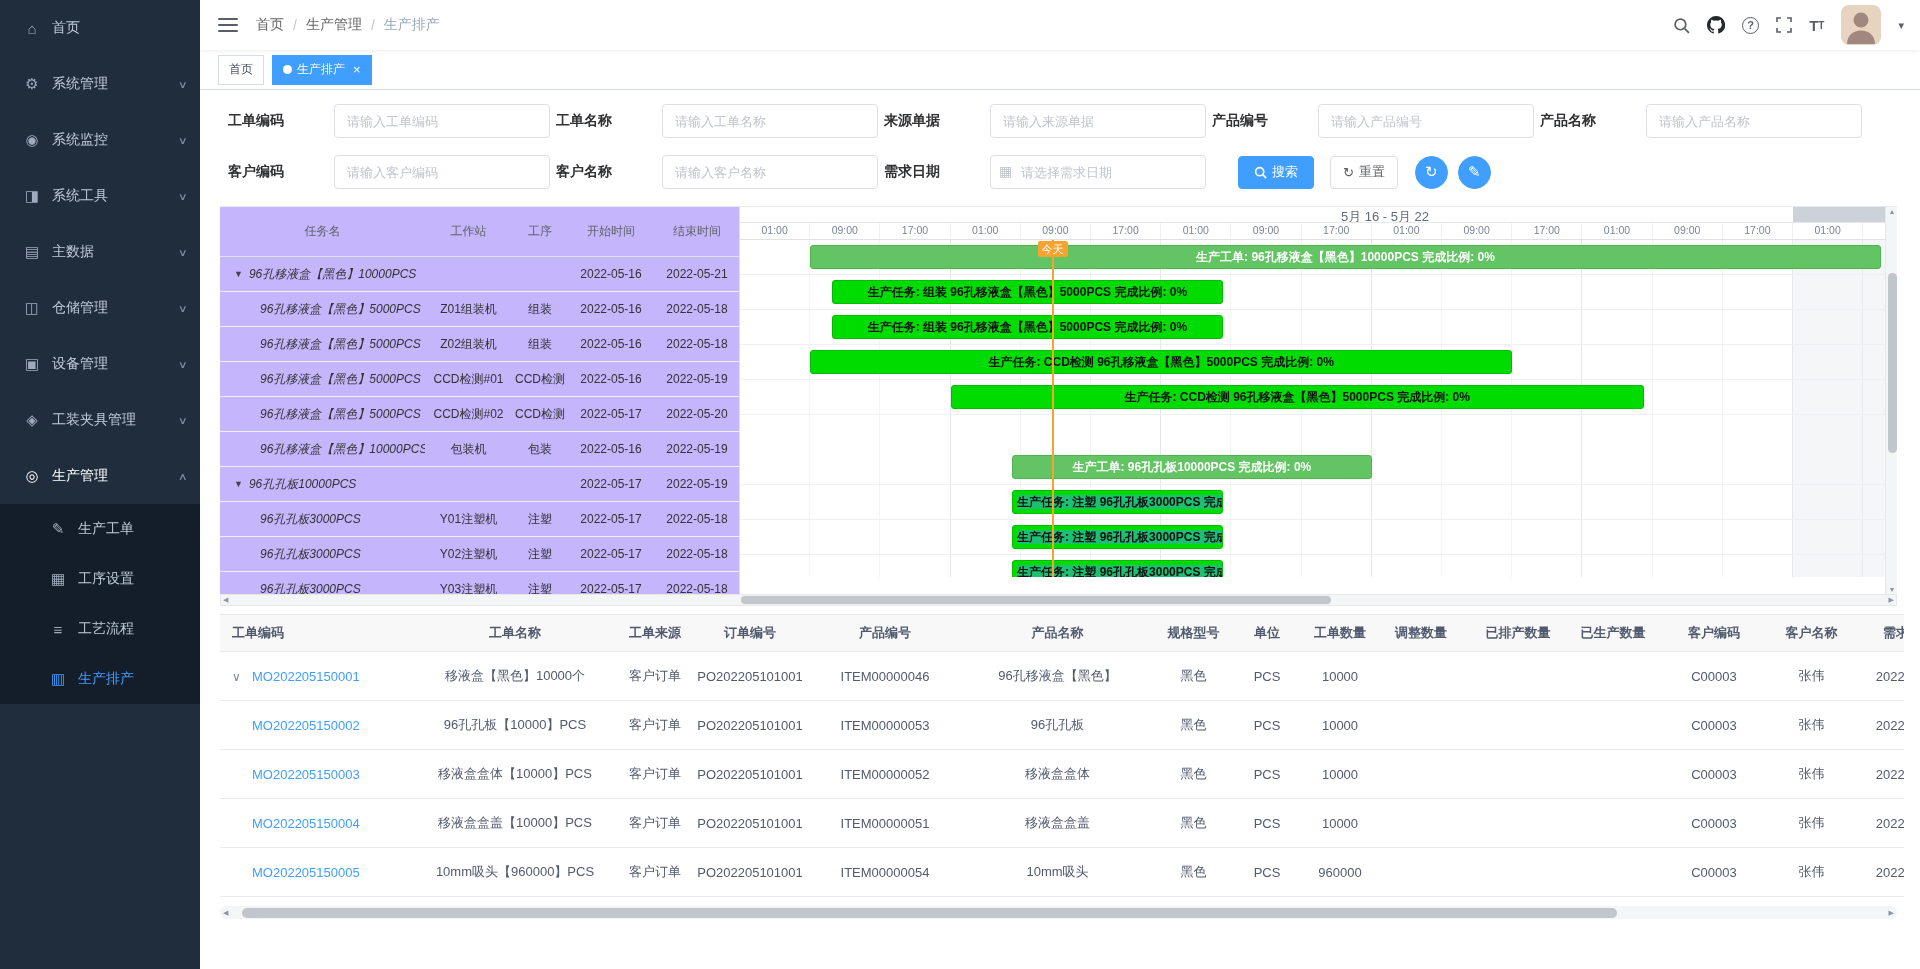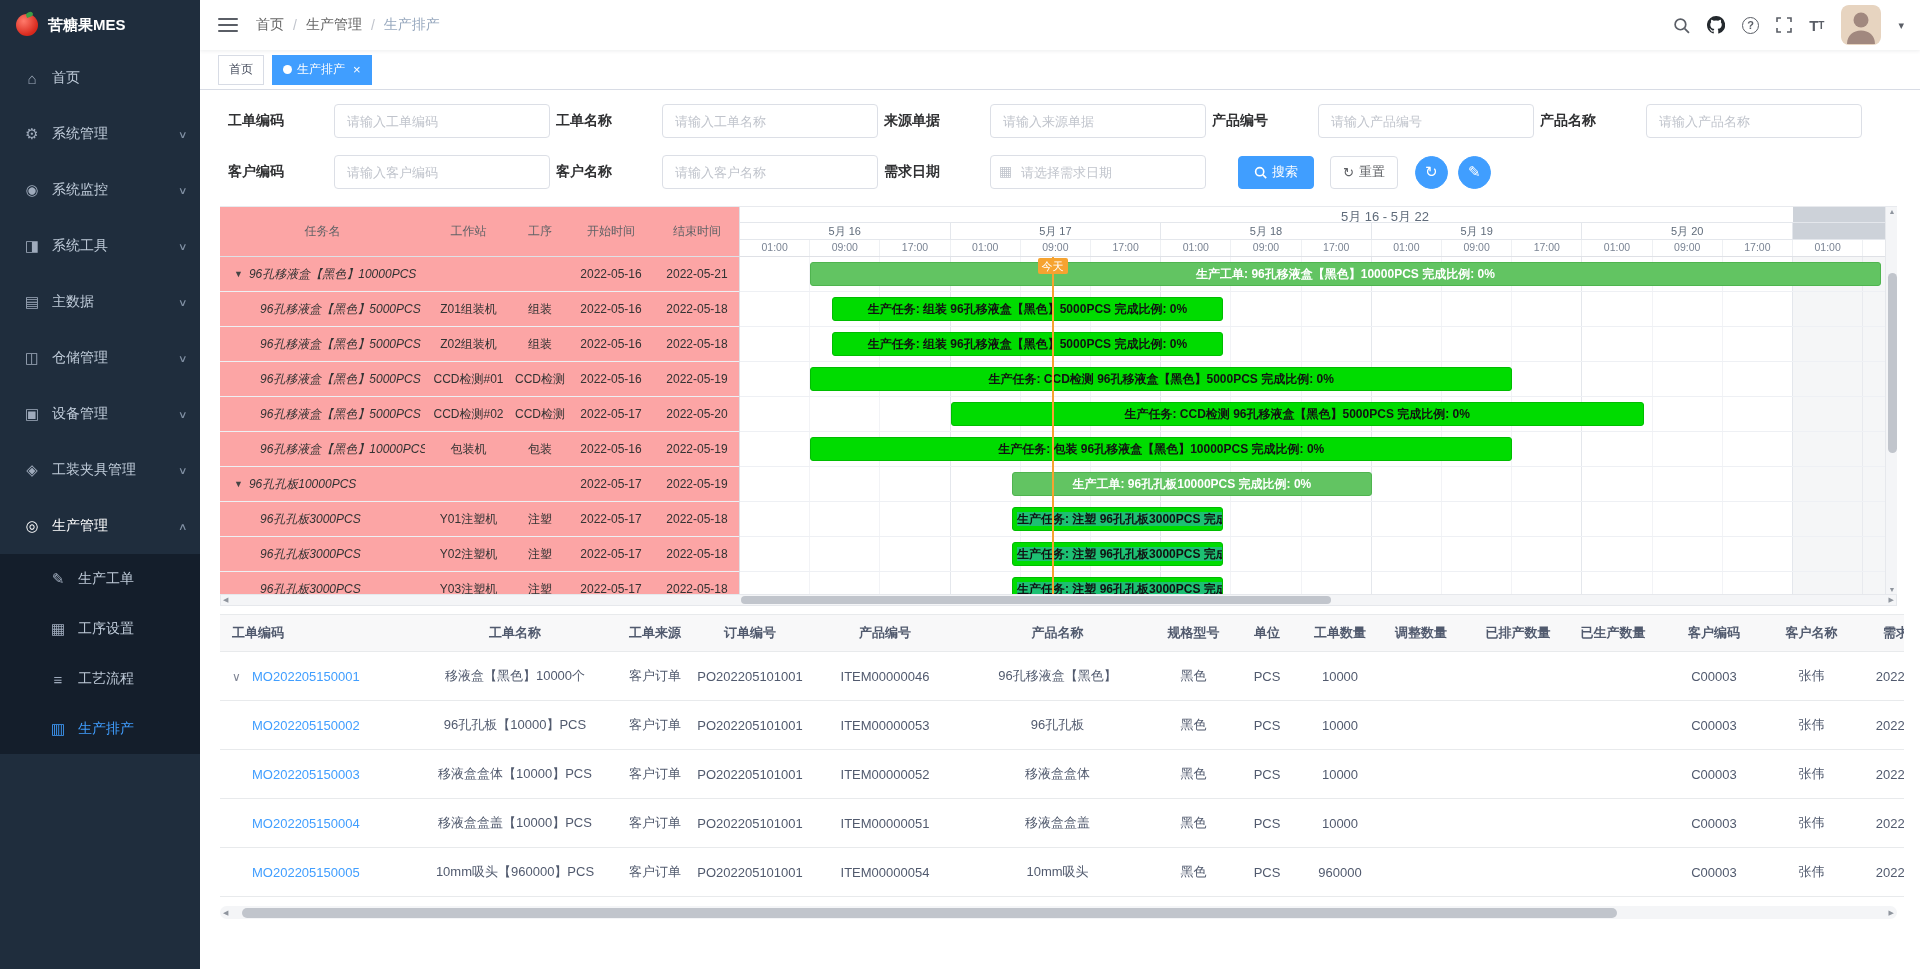--- a/index.html
+++ b/index.html
@@ -75,21 +75,21 @@
     gap:5px; cursor:pointer; font-family:inherit; }
   .btn-primary { background:#409eff; border:1px solid #409eff; color:#fff; padding:0 15px; margin-left:26px; }
   .btn-plain { background:#fff; border:1px solid #dcdfe6; color:#606266; padding:0 12px; margin-left:16px; }
   .btn-circle { width:33px; height:33px; border-radius:50%; background:#409eff; border:1px solid #409eff;
     color:#fff; font-size:15px; margin-left:17px; display:inline-flex; align-items:center; justify-content:center; cursor:pointer; }
   .btn-circle + .btn-circle { margin-left:10px; }
 
   
   .gantt { position:relative; margin:12px 0 0 20px; width:1677px; height:399px; font-size:12px;
     color:#454545; border-top:1px solid #e8eaee; }
-  .g-left { position:absolute; left:0; top:0; width:520px; height:387px; border-right:1px solid #dfe1e6; background:#fca5a5; }
+  .g-left { position:absolute; left:0; top:0; width:520px; height:387px; border-right:1px solid #dfe1e6; background:#c4b5fd; }
   .g-left-head { height:50px; border-bottom:1px solid #dfe1e6; display:flex; color:#606266; }
   .g-col { line-height:49px; text-align:center; overflow:hidden; white-space:nowrap; flex-shrink:0; }
   .g-left-body { height:337px; overflow:hidden; }
   .g-lrow { height:35px; display:flex; align-items:center; border-bottom:1px solid #eef0f4; cursor:pointer; }
   .g-cell { text-align:center; overflow:hidden; white-space:nowrap; flex-shrink:0; color:#333; }
   .g-task { display:flex; align-items:center; text-align:left; }
   .g-task.lvl0 { padding-left:14px; }
   .g-task.lvl1 { padding-left:40px; }
   .tri { font-size:9px; color:#444; margin-right:6px; cursor:pointer; }
   .tname { overflow:hidden; white-space:nowrap;font-style:italic; }
@@ -146,24 +146,20 @@
   .t-hscroll .arr { position:absolute; top:0; font-size:7px; line-height:13px; color:#8f959e; cursor:pointer; }
   .t-hthumb { position:absolute; left:22px; top:1.5px; width:1375px; height:10px; background:#c1c5cc;
     border-radius:5px; cursor:pointer; }
 </style>
 </head>
 <body>
 
 <div class="app">
 
   <aside class="sidebar">
-    <div class="logo">
-      <span class="logo-mark"></span>
-      <span class="logo-text">苦糖果MES</span>
-    </div>
     <nav class="menu" id="menu">
         <div class="menu-item">
           <span class="mi-icon">⌂</span>
           <span class="mi-label">首页</span>
         </div>
         <div class="menu-item">
           <span class="mi-icon">⚙</span>
           <span class="mi-label">系统管理</span>
           <span class="mi-caret">∨</span>
         </div>
@@ -458,28 +454,20 @@
                 <div class="g-cell" style="width: 86px;">2022-05-17</div>
                 <div class="g-cell" style="width: 86px;">2022-05-18</div>
               </div>
             </div>
         </div>
         <div class="g-right">
           <div class="g-month">
             <span class="g-month-label">5月 16 - 5月 22</span>
             <span class="g-month-wk"></span>
           </div>
-          <div class="g-days" id="gDays">
-              <div class="g-day" style="left: 0px; width: 210.6px;">5月 16</div>
-              <div class="g-day" style="left: 210.6px; width: 210.6px;">5月 17</div>
-              <div class="g-day" style="left: 421.2px; width: 210.6px;">5月 18</div>
-              <div class="g-day" style="left: 631.8px; width: 210.6px;">5月 19</div>
-              <div class="g-day" style="left: 842.4px; width: 210.6px;">5月 20</div>
-              <div class="g-day weekend" style="left: 1053px; width: 210.6px;"></div>
-            </div>
           <div class="g-hours" id="gHours">
               <div class="g-hour" style="left: 0px; width: 70.2px;">01:00</div>
               <div class="g-hour" style="left: 70.2px; width: 70.2px;">09:00</div>
               <div class="g-hour" style="left: 140.4px; width: 70.2px;">17:00</div>
               <div class="g-hour" style="left: 210.6px; width: 70.2px;">01:00</div>
               <div class="g-hour" style="left: 280.8px; width: 70.2px;">09:00</div>
               <div class="g-hour" style="left: 351px; width: 70.2px;">17:00</div>
               <div class="g-hour" style="left: 421.2px; width: 70.2px;">01:00</div>
               <div class="g-hour" style="left: 491.4px; width: 70.2px;">09:00</div>
               <div class="g-hour" style="left: 561.6px; width: 70.2px;">17:00</div>
@@ -501,23 +489,20 @@
                 <div class="g-bar task" style="left: 92.1375px; width: 390.487px;"><span class="g-bar-label">生产任务: 组装 96孔移液盒【黑色】5000PCS 完成比例: 0%</span></div>
               </div>
               <div class="g-row" style="top: 70px;">
                 <div class="g-bar task" style="left: 92.1375px; width: 390.487px;"><span class="g-bar-label">生产任务: 组装 96孔移液盒【黑色】5000PCS 完成比例: 0%</span></div>
               </div>
               <div class="g-row" style="top: 105px;">
                 <div class="g-bar task" style="left: 70.2px; width: 702px;"><span class="g-bar-label">生产任务: CCD检测 96孔移液盒【黑色】5000PCS 完成比例: 0%</span></div>
               </div>
               <div class="g-row" style="top: 140px;">
                 <div class="g-bar task" style="left: 210.6px; width: 693.225px;"><span class="g-bar-label">生产任务: CCD检测 96孔移液盒【黑色】5000PCS 完成比例: 0%</span></div>
-              </div>
-              <div class="g-row" style="top: 175px;">
-                <div class="g-bar task" style="left: 70.2px; width: 702px;"><span class="g-bar-label">生产任务: 包装 96孔移液盒【黑色】10000PCS 完成比例: 0%</span></div>
               </div>
               <div class="g-row" style="top: 210px;">
                 <div class="g-bar workorder" style="left: 272.025px; width: 359.775px;"><span class="g-bar-label">生产工单: 96孔孔板10000PCS 完成比例: 0%</span></div>
               </div>
               <div class="g-row" style="top: 245px;">
                 <div class="g-bar task sel" style="left: 272.025px; width: 210.6px;"><span class="g-bar-label">生产任务: 注塑 96孔孔板3000PCS 完成比例: 0%</span></div>
               </div>
               <div class="g-row" style="top: 280px;">
                 <div class="g-bar task sel" style="left: 272.025px; width: 210.6px;"><span class="g-bar-label">生产任务: 注塑 96孔孔板3000PCS 完成比例: 0%</span></div>
               </div>

